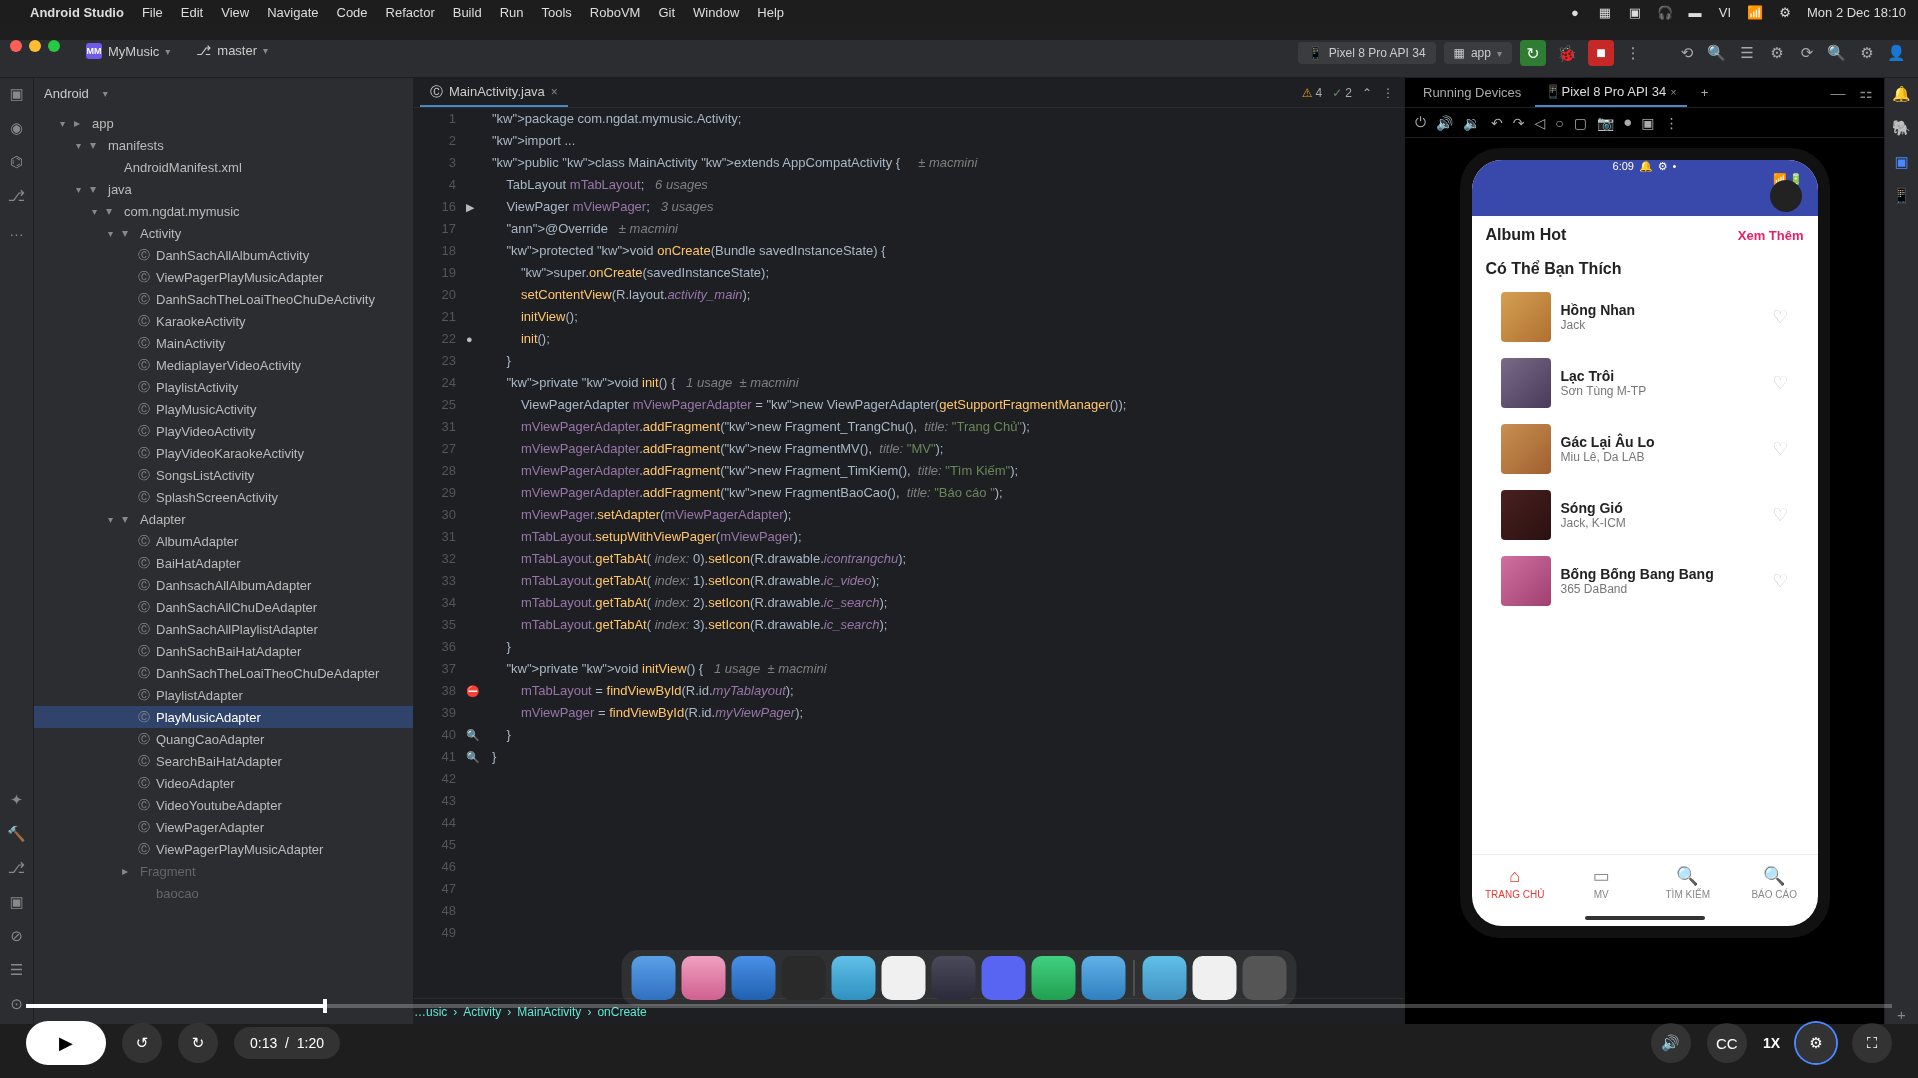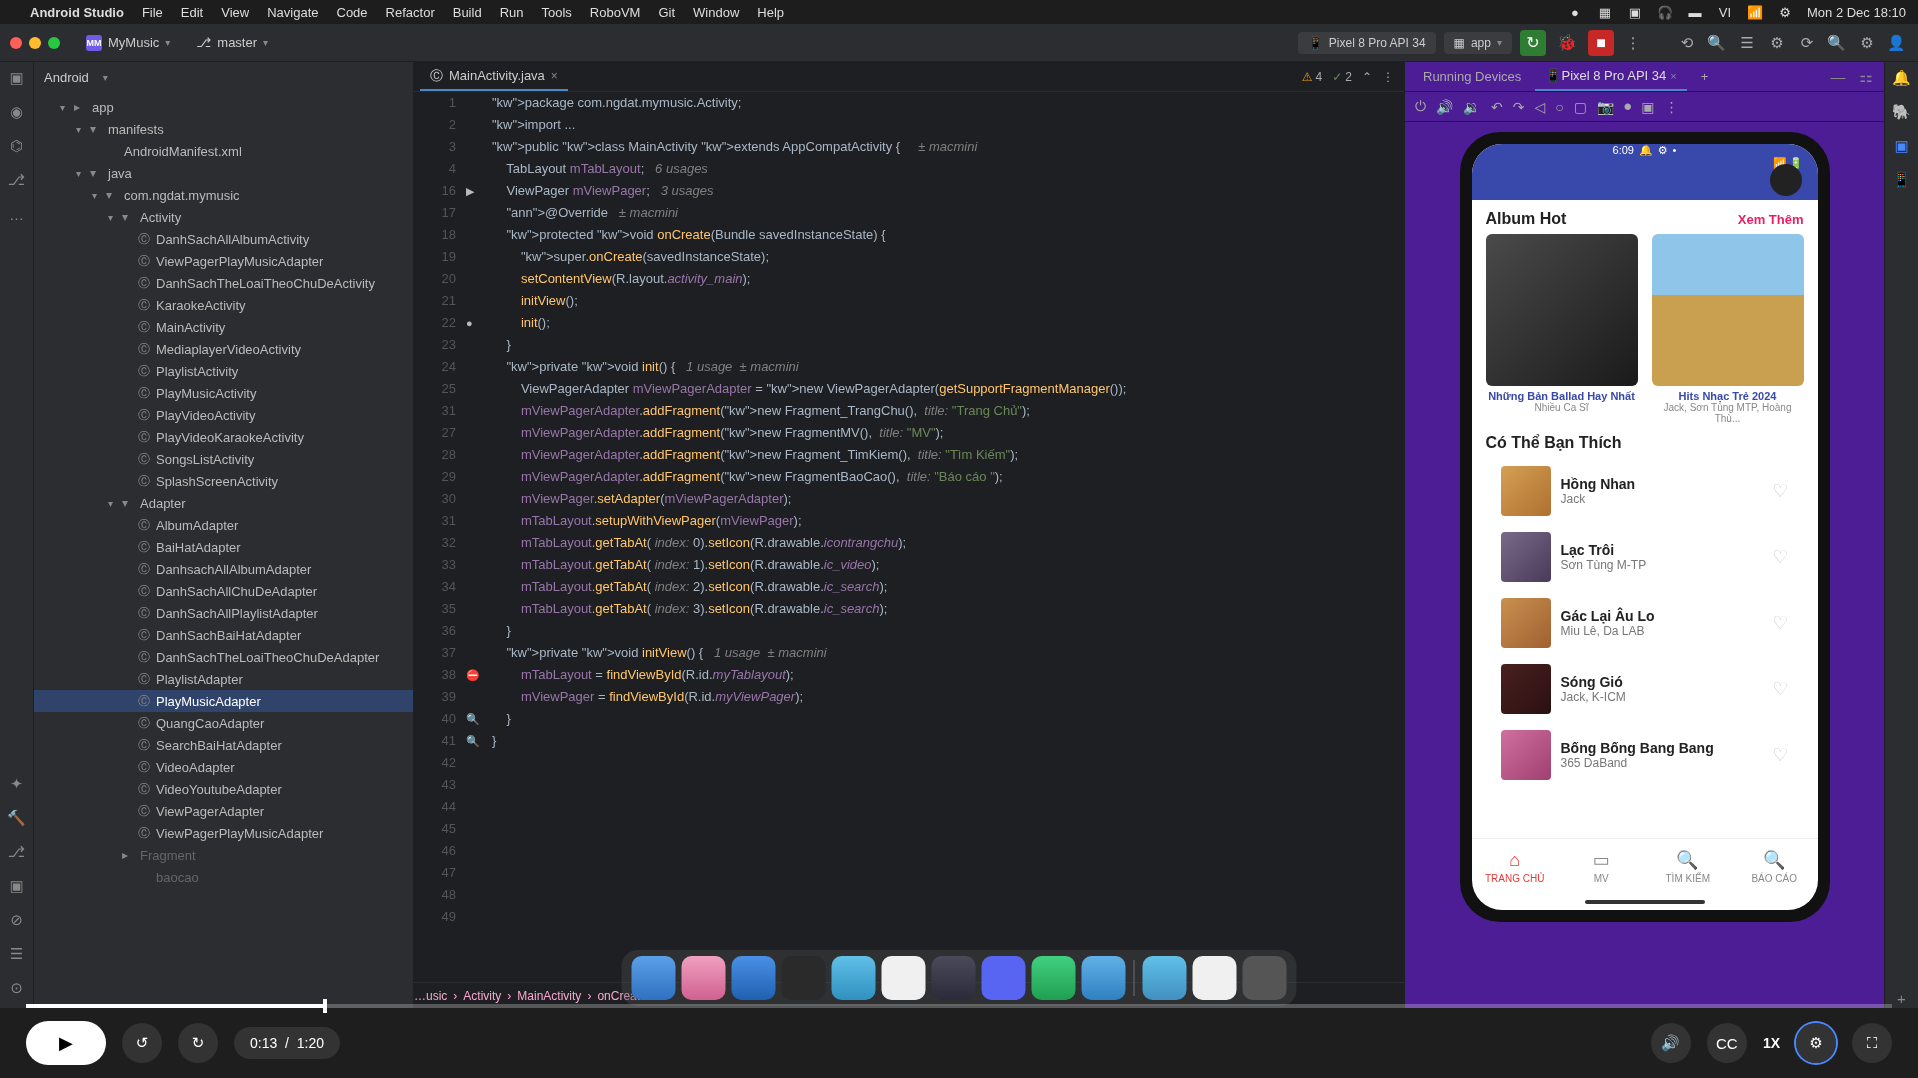--- a/index.html
+++ b/index.html
@@ -8,21 +8,21 @@
 
 .menubar { height: 24px; background: rgba(30,30,30,.95); display: flex; align-items: center; padding: 0 12px; font-size: 13px; color: #ddd; }
 .menubar-left { display: flex; gap: 18px; }
 .menubar-right { margin-left: auto; display: flex; gap: 14px; align-items: center; }
 .apple-logo { font-size: 14px; }
 .menubar-item { cursor: default; }
 .menubar-app { font-weight: 600; }
 .menubar-icon { width: 16px; height: 16px; display: inline-flex; align-items: center; justify-content: center; font-size: 13px; }
 
 
-.winrow { height: 38px; background: #2b2d30; display: flex; align-items: center; padding: 7px 10px; gap: 10px; border-bottom: 1px solid #1e1f22; }
+.winrow { height: 38px; background: #2b2d30; display: flex; align-items: flex-start; padding: 0 10px; gap: 10px; border-bottom: 1px solid #1e1f22; margin-top: 16px; }
 .traffic { display: flex; gap: 7px; margin-right: 8px; }
 .tl { width: 12px; height: 12px; border-radius: 50%; }
 .tl.r { background: #ff5f57; } .tl.y { background: #febc2e; } .tl.g { background: #28c840; }
 .proj-chip, .branch-chip { display: flex; align-items: center; gap: 6px; font-size: 13px; color: #ccc; padding: 3px 8px; border-radius: 4px; }
 .proj-chip .icon { width: 16px; height: 16px; background: #6c5ce7; border-radius: 3px; display: flex; align-items: center; justify-content: center; font-size: 9px; color: #fff; font-weight: 700; }
 .chev { font-size: 10px; color: #888; }
 .winrow-right { margin-left: auto; display: flex; align-items: center; gap: 8px; }
 .device-chip { display: flex; align-items: center; gap: 6px; padding: 4px 10px; border-radius: 4px; background: #3a3c40; font-size: 12px; color: #ccc; }
 .run-btn { width: 26px; height: 26px; border-radius: 4px; display: flex; align-items: center; justify-content: center; }
 .run-btn.green { background: #2e7d32; color: #fff; } .run-btn.red { background: #c62828; color: #fff; } .run-btn.plain { color: #aaa; }
@@ -52,24 +52,24 @@
 .etab { display: flex; align-items: center; gap: 6px; padding: 0 10px; height: 100%; font-size: 13px; color: #ccc; border-bottom: 2px solid #4a88c7; }
 .etab-close { color: #888; font-size: 12px; }
 .editor-tabs-right { margin-left: auto; display: flex; gap: 10px; padding-right: 10px; font-size: 12px; color: #aaa; }
 .warn { display: flex; align-items: center; gap: 3px; }
 .editor-body { flex: 1; display: flex; overflow: hidden; font-family: "JetBrains Mono", Menlo, monospace; font-size: 13px; line-height: 22px; }
 .gutter-col { width: 50px; text-align: right; color: #555; padding-right: 8px; user-select: none; position: relative; }
 .gutter-mark-col { width: 24px; position: relative; }
 .gmark { position: absolute; left: 2px; font-size: 11px; }
 .code-col { flex: 1; white-space: pre; color: #a9b7c6; padding-left: 4px; overflow: hidden; } .str { color: #6a8759; } .fn { color: #ffc66d; } .field { color: #9876aa; }
 .cmt { color: #808080; font-style: italic; } .res { color: #9876aa; font-style: italic; }
-.breadcrumb { height: 26px; border-top: 1px solid #2b2d30; display: flex; align-items: center; font-size: 12px; color: #f9a8d4; gap: 6px; }
-
-
-.emul-panel { width: 480px; background: #4c1d95; display: flex; flex-direction: column; border-left: 1px solid #1e1f22; }
+.breadcrumb { height: 26px; border-top: 1px solid #2b2d30; display: flex; align-items: center; font-size: 12px; color: #5eead4; gap: 6px; }
+
+
+.emul-panel { width: 480px; background: #000000; display: flex; flex-direction: column; border-left: 1px solid #1e1f22; }
 .emul-tabs { height: 30px; display: flex; align-items: center; font-size: 13px; gap: 4px; padding-left: 8px; border-bottom: 1px solid #1e1f22; }
 .emul-tab { padding: 0 10px; height: 100%; display: flex; align-items: center; color: #aaa; }
 .emul-tab.active { border-bottom: 2px solid #4a88c7; color: #ddd; }
 .emul-tab-close { color: #888; font-size: 11px; margin-left: 4px; }
 .emul-tabs-right { margin-left: auto; display: flex; gap: 8px; padding-right: 8px; }
 .emul-toolbar { height: 30px; display: flex; align-items: center; gap: 10px; padding: 0 10px; color: #aaa; font-size: 14px; border-bottom: 1px solid #1e1f22; }
 .emul-body { flex: 1; display: flex; justify-content: center; padding-top: 10px; }
 
 
 .phone { width: 370px; height: 790px; background: #111; border-radius: 40px; padding: 12px; position: relative; }
@@ -574,32 +574,20 @@
             <div class="statusbar-right">
               <span>📶</span>
               <span>🔋</span>
             </div>
           </div>
           <div class="banner"></div>
           <div class="section-hd">
             <span class="section-title">Album Hot</span>
             <span class="section-more">Xem Thêm</span>
           </div>
-          <div class="albums">
-            <div class="album-card">
-              <div class="album-img a1"></div>
-              <div class="album-t1">Những Bản Ballad Hay Nhất</div>
-              <div class="album-t2">Nhiều Ca Sĩ</div>
-            </div>
-            <div class="album-card">
-              <div class="album-img a2"></div>
-              <div class="album-t1">Hits Nhạc Trẻ 2024</div>
-              <div class="album-t2">Jack, Sơn Tùng MTP, Hoàng Thù...</div>
-            </div>
-          </div>
           <div class="section-hd">
             <span class="section-title">Có Thể Bạn Thích</span>
           </div>
           <div class="songs" id="songs-list">
               <div class="song-row">
                 <div class="song-thumb st1"></div>
                 <div class="song-meta">
                   <div class="song-title">Hồng Nhan</div>
                   <div class="song-artist">Jack</div>
                 </div>

